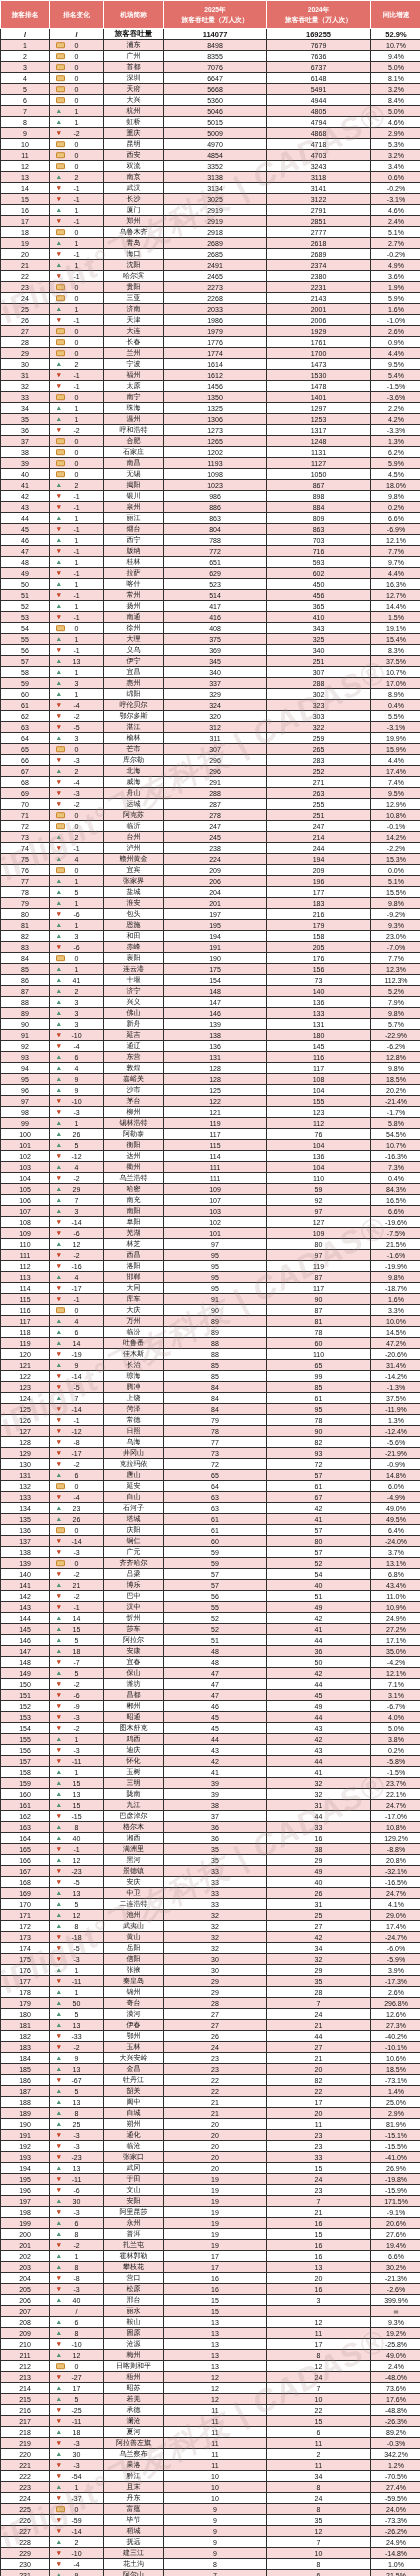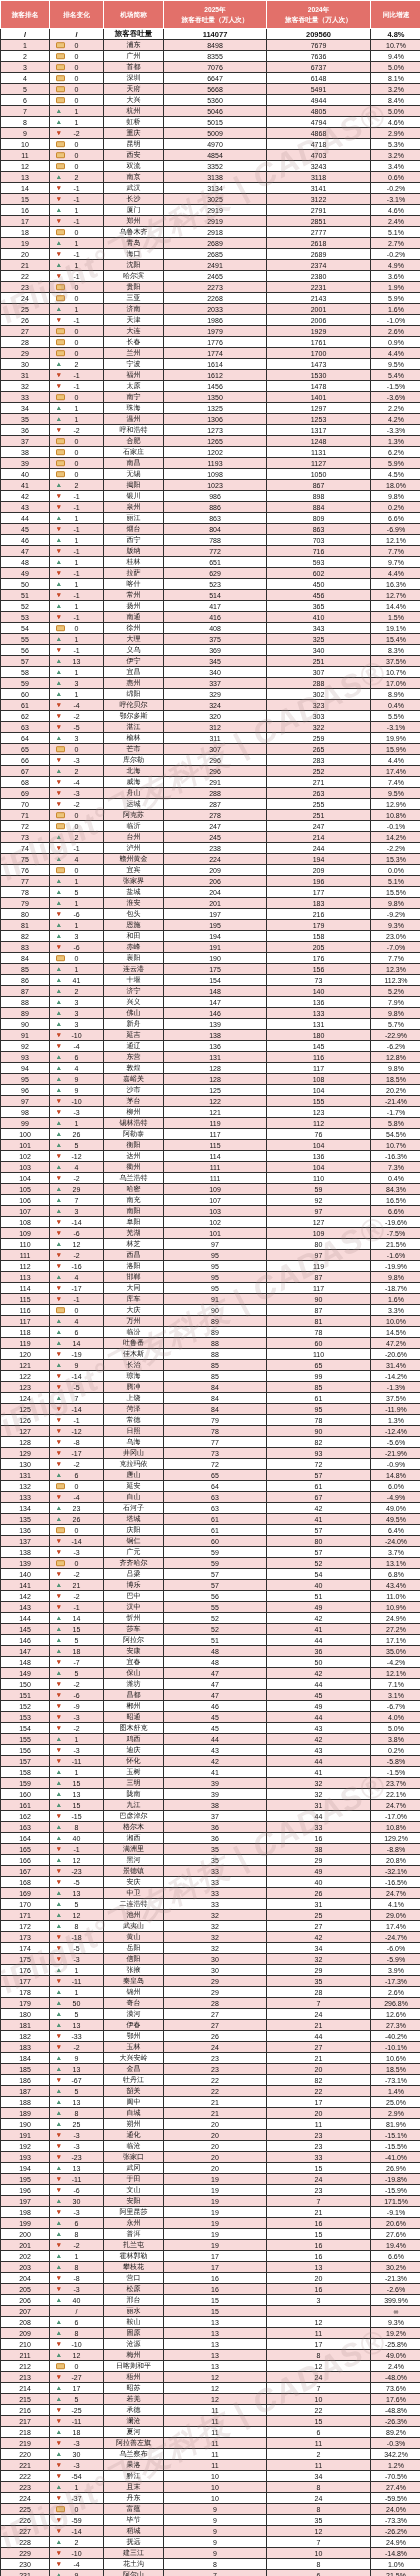--- a/index.html
+++ b/index.html
@@ -60,22 +60,22 @@
         </th>
         <th>同比增速</th>
       </tr>
     </thead>
     <tbody>
         <tr class="total">
           <td>/</td>
           <td class="change-cell"><span>/</span></td>
           <td>旅客吞吐量</td>
           <td>114077</td>
-          <td>209560</td>
-          <td>4.8%</td>
+          <td>169255</td>
+          <td>52.9%</td>
         </tr>
         <tr>
           <td>1</td>
           <td class="change-cell"><span class="chg-icon eq"></span><span>0</span></td>
           <td>浦东</td>
           <td>8498</td>
           <td>7679</td>
           <td>10.7%</td>
         </tr>
         <tr>

